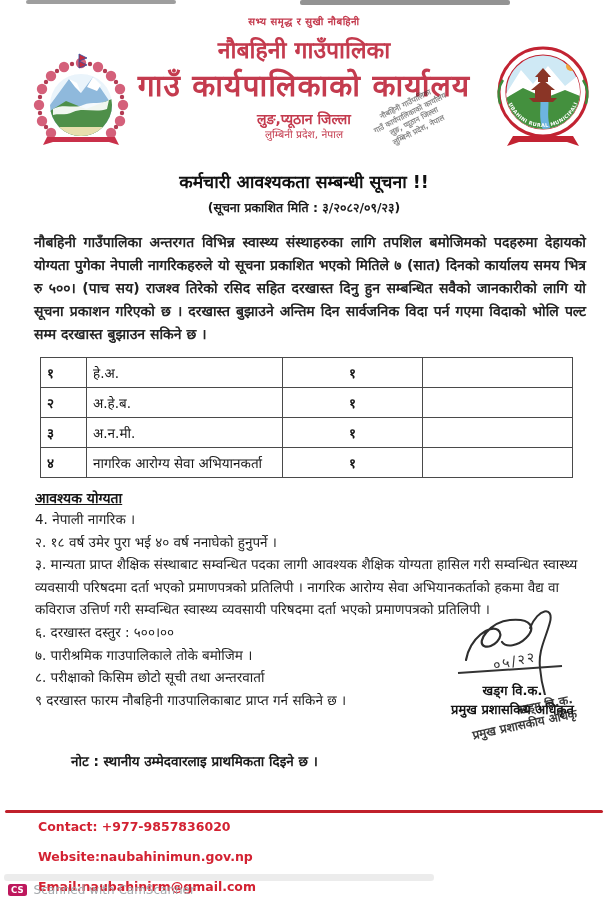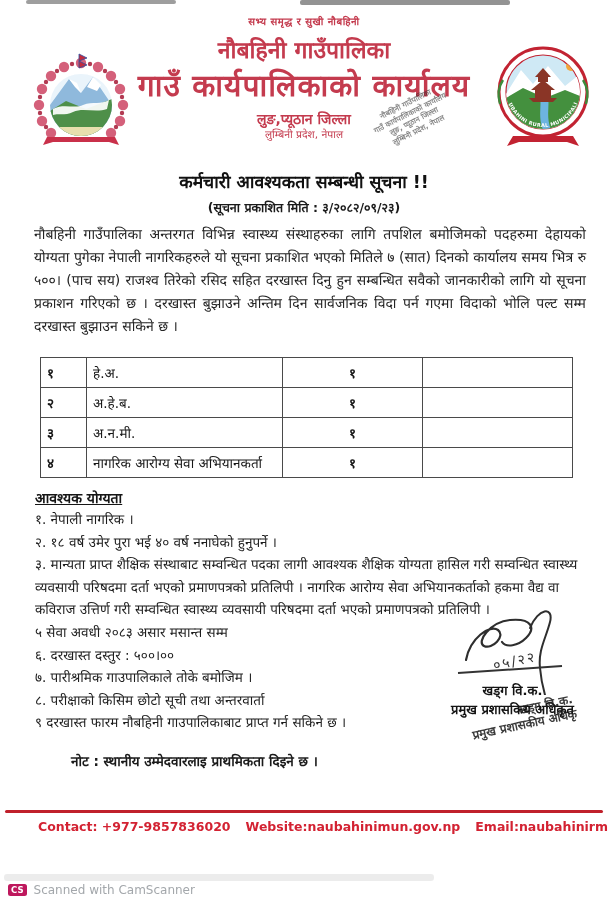--- a/index.html
+++ b/index.html
@@ -26,22 +26,22 @@
   
   .header-stamp{
     left:346px;top:98px;width:132px;transform:rotate(-27deg);
     color:rgba(45,45,45,.55);font-size:7.5px;line-height:9.5px;text-align:center;font-weight:bold;
   }
   
   .notice-title{left:0;top:169px;width:608px;text-align:center;font-size:17.5px;font-weight:bold;color:#111;}
   .notice-date{left:0;top:199px;width:608px;text-align:center;font-size:12.5px;font-weight:bold;color:#1b1b1b;}
   
   .body-par{
-    left:34px;top:223px;width:552px;font-size:14px;line-height:23px;
-    text-align:justify;color:#242424;font-weight:400;
+    left:34px;top:231px;width:552px;font-size:14px;line-height:23px;
+    text-align:justify;color:#242424;font-weight:700;
   }
   
   table.vacancy{left:40px;top:357px;position:absolute;border-collapse:collapse;table-layout:fixed;width:532px;}
   table.vacancy th,table.vacancy td{
     border:1.4px solid #4a4a4a;font-size:13.5px;color:#161616;
     height:27px;padding:1px 6px;overflow:hidden;white-space:nowrap;
   }
   table.vacancy th{font-weight:bold;text-align:center;}
   .col-sn{width:46px;} .col-post{width:196px;} .col-count{width:140px;} .col-rem{width:150px;}
   td.sn{text-align:left;padding-left:12px;font-weight:bold;}
@@ -62,21 +62,21 @@
   .sig-title{left:420px;top:700px;width:185px;text-align:center;font-size:13px;font-weight:bold;color:#141414;}
   .sig-stamp{
     left:468px;top:714px;width:210px;transform:rotate(-12deg);transform-origin:left top;
     color:rgba(25,25,25,.85);font-size:12px;line-height:15px;font-weight:bold;white-space:nowrap;
   }
   .sig-stamp .l1{margin-left:50px;}
   
   .footer-rule{left:5px;top:810px;width:598px;height:3px;background:#c0202b;border-radius:2px;}
   .footer-text{
     left:38px;top:819px;width:560px;display:flex;gap:15px;
-    font-size:12.5px;font-weight:bold;color:#d32232;white-space:nowrap;
+    font-size:12.5px;font-weight:bold;color:#d32232;white-space:nowrap;flex-direction:column;
   }
   
   .cam-bar{left:8px;top:883px;display:flex;align-items:center;gap:7px;}
   .cs-badge{
     background:#be185d;color:#fff;font-size:8.5px;font-weight:bold;
     border-radius:2.5px;padding:2px 3px;line-height:1;
   }
   .cs-text{color:#a3a7ab;font-size:12px;}
 </style>
 </head>
@@ -223,24 +223,23 @@
       <td class="sn">४</td>
       <td class="post">नागरिक आरोग्य सेवा अभियानकर्ता</td>
       <td class="count">१</td>
       <td class="rem"></td>
     </tr>
   </tbody>
     </table>
 
   <div class="abs qual-heading">आवश्यक योग्यता</div>
   <div class="abs qual-list">
-    <div class="item">१. नेपाली नागरिक ।</div>
+    <div class="item">4. नेपाली नागरिक ।</div>
     <div class="item">२. १८ वर्ष उमेर पुरा भई ४० वर्ष ननाघेको हुनुपर्ने ।</div>
     <div class="item">३. मान्यता प्राप्त शैक्षिक संस्थाबाट सम्वन्धित पदका लागी आवश्यक शैक्षिक योग्यता हासिल गरी सम्वन्धित स्वास्थ्य व्यवसायी परिषदमा दर्ता भएको प्रमाणपत्रको प्रतिलिपी । नागरिक आरोग्य सेवा अभियानकर्ताको हकमा वैद्य वा कविराज उत्तिर्ण गरी सम्वन्धित स्वास्थ्य व्यवसायी परिषदमा दर्ता भएको प्रमाणपत्रको प्रतिलिपी ।</div>
-    <div class="item">५ सेवा अवधी २०८३ असार मसान्त सम्म</div>
     <div class="item">६. दरखास्त दस्तुर : ५००।००</div>
     <div class="item">७. पारीश्रमिक गाउपालिकाले तोके बमोजिम ।</div>
     <div class="item">८. परीक्षाको किसिम छोटो सूची तथा अन्तरवार्ता</div>
     <div class="item">९ दरखास्त फारम नौबहिनी गाउपालिकाबाट प्राप्त गर्न सकिने छ ।</div>
   </div>
   <div class="abs note-line">नोट : स्थानीय उम्मेदवारलाइ प्राथमिकता दिइने छ ।</div>
 
   <svg class="abs sig-svg" viewBox="0 0 150 95">
     <path d="M18,60 C22,38 42,24 50,30 C58,36 44,50 36,46 C28,42 42,22 62,20 C84,18 88,28 78,38 C70,46 58,48 54,42" stroke="#2e2e2e" stroke-width="2.2" fill="none" stroke-linecap="round"></path>
     <path d="M82,28 C90,8 106,6 102,22 C98,38 90,50 92,68 C93,80 95,88 97,95" stroke="#2e2e2e" stroke-width="2" fill="none" stroke-linecap="round"></path>

